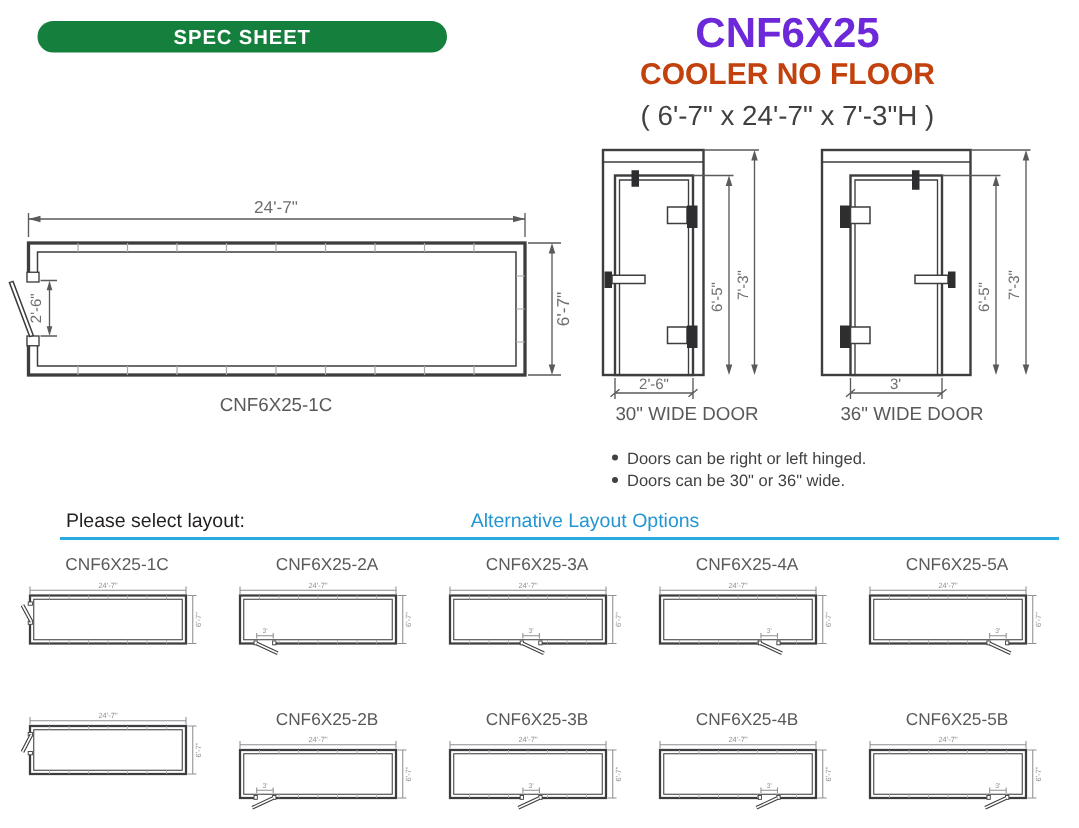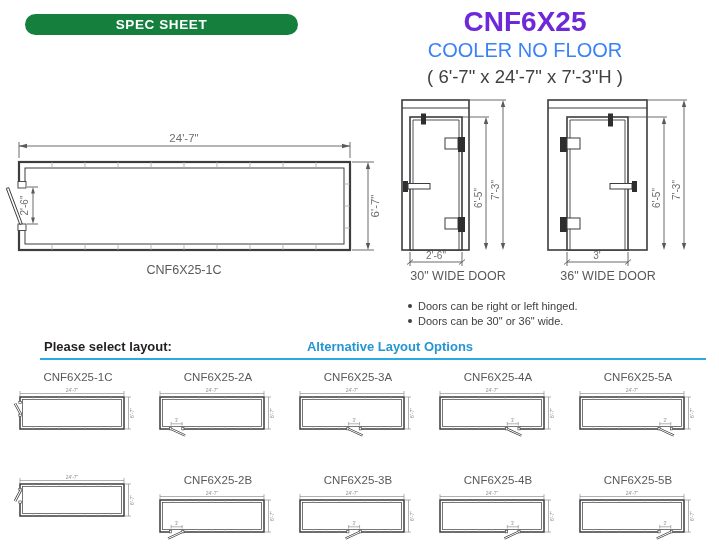--- a/index.html
+++ b/index.html
@@ -3,40 +3,40 @@
 <meta charset="utf-8">
 <style>
   html,body{margin:0;padding:0;background:#fff;}
   .page{position:relative;width:719px;height:552px;background:#fff;overflow:hidden;
         font-family:"Liberation Sans","DejaVu Sans",sans-serif;}
   .badge{position:absolute;left:25px;top:14px;width:273px;height:21px;border-radius:11px;
          background:#15803d;color:#fff;font-weight:bold;font-size:13.5px;letter-spacing:.6px;
          display:flex;align-items:center;justify-content:center;}
   .title-block{position:absolute;left:380px;top:6px;width:290px;text-align:center;line-height:1.15;}
   .model{font-size:28px;font-weight:bold;color:#6d28d9;}
-  .product{font-size:20px;font-weight:400;color:#3b82f6;margin-top:1px;}
+  .product{font-size:20px;font-weight:700;color:#c2410c;margin-top:1px;}
   .size{font-size:18.5px;color:#414042;margin-top:4px;}
   svg{position:absolute;overflow:visible;}
   .ln{stroke:#3d3d3f;fill:none;}
   .fillwhite{fill:#fff;}
   .dk{fill:#2e2e30;stroke:none;}
   .dim{stroke:#595a5c;fill:none;stroke-width:0.9;}
   .arr{fill:#595a5c;stroke:none;}
   .seam{stroke:#a6a7a9;stroke-width:0.8;fill:none;}
   .dimtxt{fill:#6d6e71;font-size:10px;font-family:"Liberation Sans","DejaVu Sans",sans-serif;}
   .dimtxt.big{font-size:11.5px;}
   .plabel{fill:#58595b;font-size:12.5px;font-family:"Liberation Sans","DejaVu Sans",sans-serif;}
   .notes{position:absolute;left:396px;top:288px;margin:12px;padding:0;list-style:none;
          font-size:11px;color:#414042;}
   .notes li{margin-bottom:3px;}
   .notes .dot{display:inline-block;width:4px;height:4px;border-radius:2px;background:#414042;
               vertical-align:2px;margin-right:6px;}
-  .prompt{position:absolute;left:44px;top:339px;font-size:13px;font-weight:bold;color:#231f20;}
+  .prompt{position:absolute;left:44px;top:339px;font-size:13px;font-weight:normal;color:#231f20;}
   .alt-heading{position:absolute;left:240px;top:339px;width:300px;text-align:center;
-               font-size:13px;font-weight:bold;color:#2496d3;}
+               font-size:13px;font-weight:normal;color:#2496d3;}
   .divider{position:absolute;left:40px;top:358px;width:666px;height:2px;background:#29abe2;}
   .thumb-row{position:absolute;left:13px;display:flex;}
   .thumb{width:130px;margin-right:10px;cursor:pointer;}
   .thumb-label{text-align:center;font-size:11.5px;color:#58595b;height:16px;}
   .thumb svg{position:static;display:block;}
 </style>
 </head>
 <body>
 
 <div class="page">

